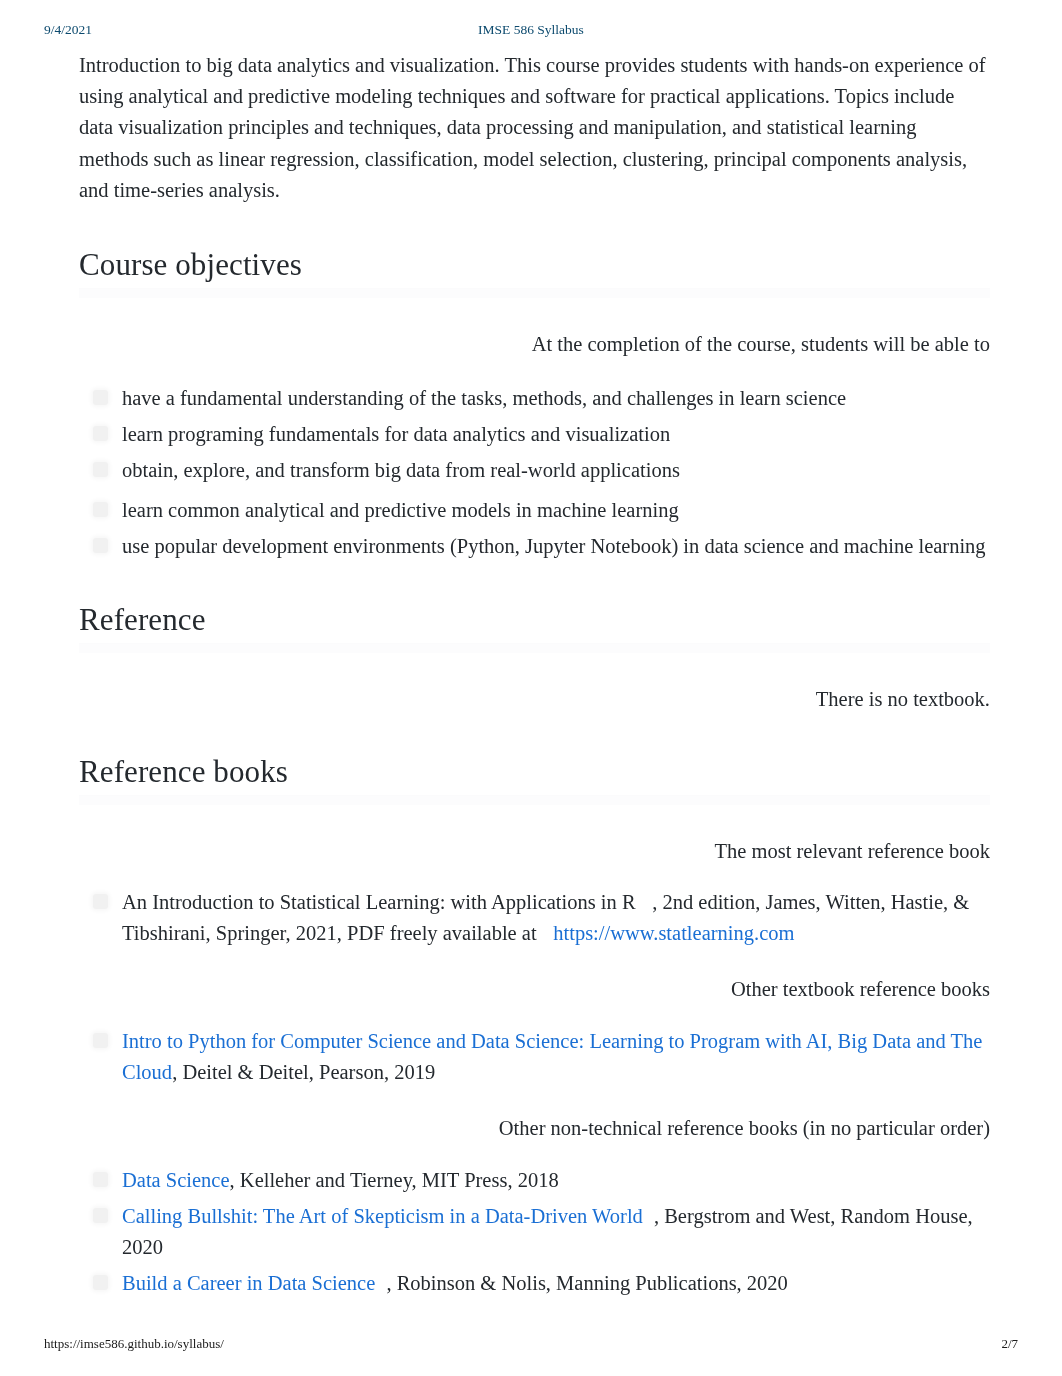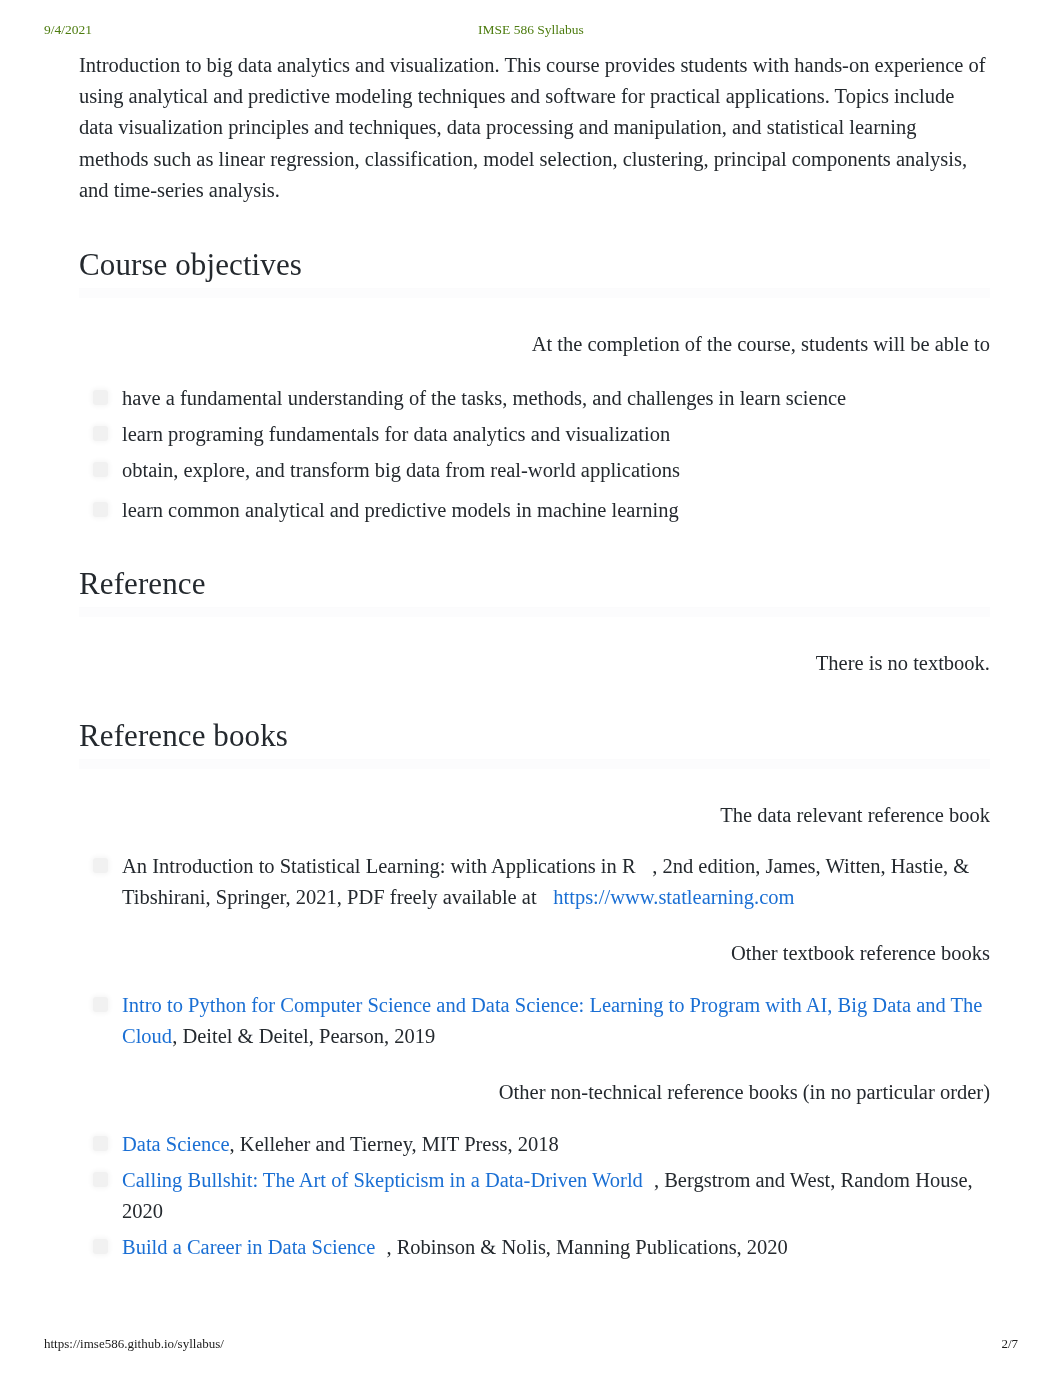--- a/index.html
+++ b/index.html
@@ -17,21 +17,21 @@
   }
 
   
   .print-header {
     position: absolute;
     top: 22px;
     left: 0;
     width: 922px;
     height: 20px;
     font-size: 13.5px;
-    color: #4d7c0f;
+    color: #0c4a6e;
   }
   .print-header .ph-date {
     position: absolute;
     left: 44px;
     top: 0;
     white-space: nowrap;
   }
   .print-header .ph-title {
     position: absolute;
     left: 0;
@@ -168,31 +168,35 @@
         <span>learn programing fundamentals for data analytics and visualization</span>
       </li>
       <li style="margin-top:5px;">
         <span class="bullet-marker"></span>
         <span>obtain, explore, and transform big data from real-world applications</span>
       </li>
       <li style="margin-top:9px;">
         <span class="bullet-marker"></span>
         <span>learn common analytical and predictive models in machine learning</span>
       </li>
+      <li style="margin-top:5px;">
+        <span class="bullet-marker"></span>
+        <span>use popular development environments (Python, Jupyter Notebook) in data science and machine learning</span>
+      </li>
     </ul>
 
     <h2 class="section-heading" style="margin-top:39px;">Reference</h2>
     <div class="heading-rule"></div>
 
     <p class="lead" style="margin-top:31px;">There is no textbook.</p>
 
     <h2 class="section-heading" style="margin-top:39px;">Reference books</h2>
     <div class="heading-rule"></div>
 
-    <p class="lead" style="margin-top:31px;">The data relevant reference book</p>
+    <p class="lead" style="margin-top:31px;">The most relevant reference book</p>
 
     <ul class="doc-list" style="margin-top:21px;">
       <li>
         <span class="bullet-marker"></span>
         <span>An Introduction to Statistical Learning: with Applications in R</span><span class="gap-nbsp">&nbsp;&nbsp;&nbsp;</span><span>, 2nd edition, James, Witten, Hastie, &amp; Tibshirani, Springer, 2021, PDF freely available at</span><span class="gap-nbsp">&nbsp;&nbsp;&nbsp;</span><a class="doclink" href="#">https://www.statlearning.com</a>
       </li>
     </ul>
 
     <p class="lead" style="margin-top:25px;">Other  textbook  reference books</p>
 

